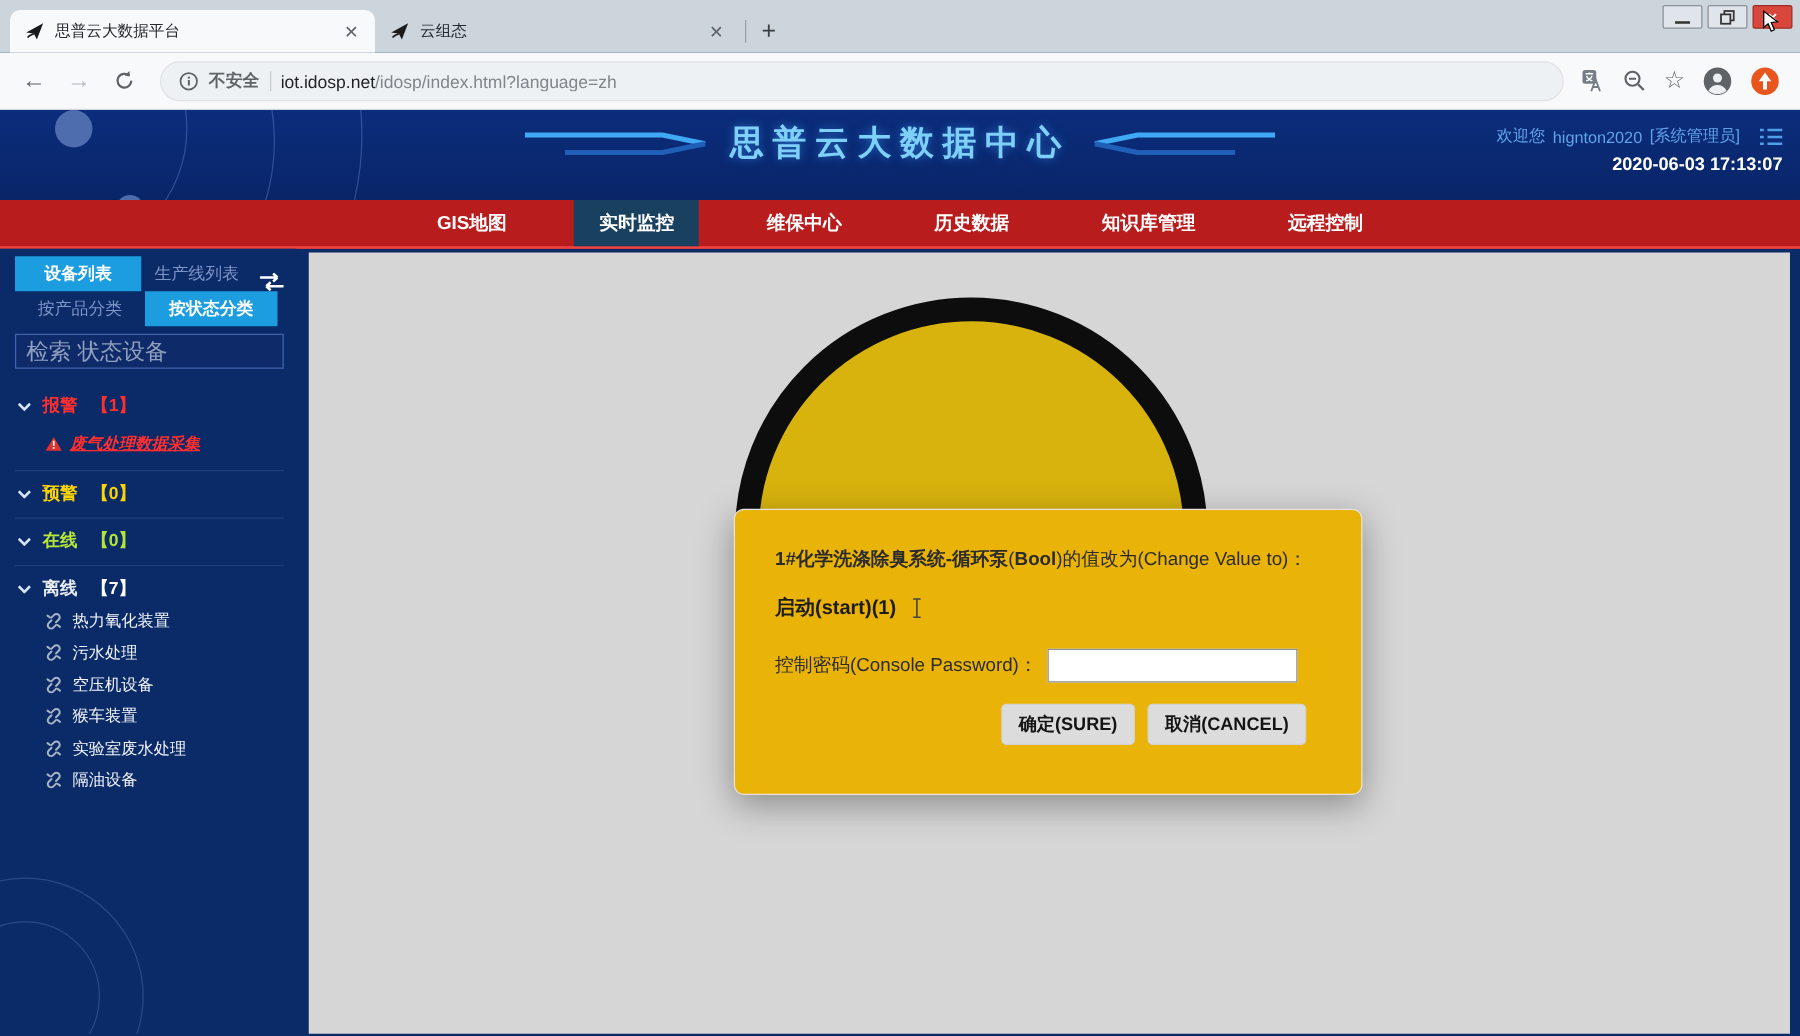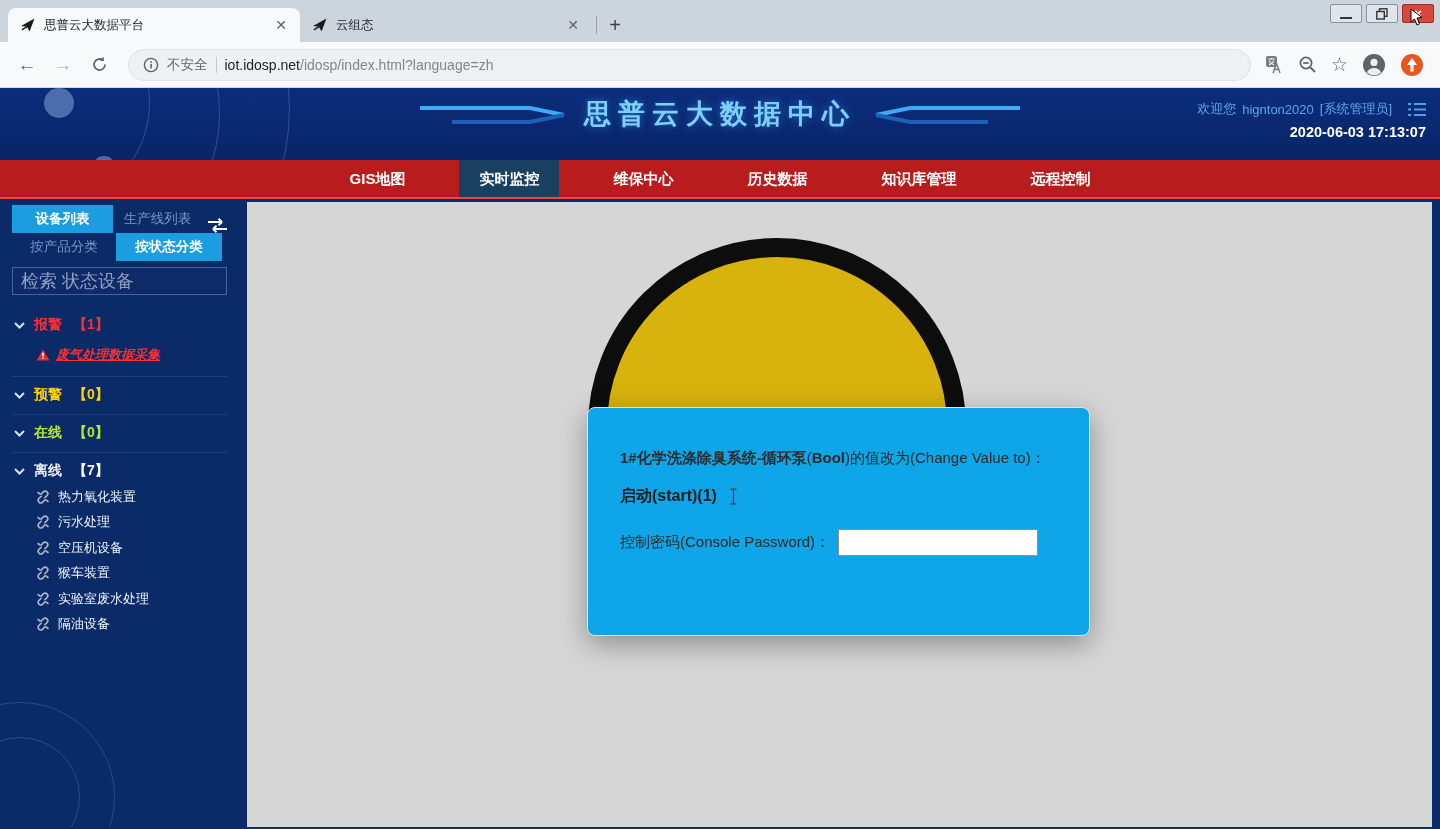--- a/index.html
+++ b/index.html
@@ -19,21 +19,21 @@
   .win-controls { position:absolute; top:4px; right:6px; display:flex; gap:4px; }
   .win-btn { width:32px; height:19px; border:1px solid #8a9099; background:#dfe5ea; display:flex; align-items:center; justify-content:center; border-radius:2px; }
   .win-btn.close { background:#d9463c; border-color:#9c2f27; color:#fff; font-size:13px; font-weight:bold; }
   .minimize-glyph { width:12px; height:0; border-bottom:2px solid #333; margin-top:8px; }
   .cursor-arrow { position:absolute; top:8px; right:16px; pointer-events:none; }
 
   .toolbar { height:46px; background:#f8f9fa; border-bottom:1px solid #d5d9dd; display:flex; align-items:center; padding:0 12px; gap:6px; }
   .nav-btn { width:30px; height:30px; display:flex; align-items:center; justify-content:center; font-size:19px; color:#5f6368; border-radius:50%; }
   .nav-btn.disabled { color:#b4b8bd; }
   .omnibox { flex:1; height:32px; background:#eef1f4; border:1px solid #dfe1e5; border-radius:16px; display:flex; align-items:center; padding:0 14px; gap:8px; margin:0 8px; }
-  .security-label { font-size:13.5px; color:#5f6368; white-space:nowrap; }
+  .security-label { font-size:13.5px; color:#5f6368; white-space:nowrap;font-weight:bold; }
   .omni-sep { width:1px; height:16px; background:#c6cacd; }
   .url { font-size:14px; white-space:nowrap; overflow:hidden; }
   .url .host { color:#202124; }
   .url .path { color:#80868b; }
   .toolbar-right { display:flex; align-items:center; gap:14px; padding-right:4px; }
 
   
   .app { height:741px; position:relative; background:#0a2a68; overflow:hidden; }
   .star-field { background-image:radial-gradient(rgba(255,255,255,.16) 1px, transparent 1.6px); background-size:83px 61px; }
 
@@ -74,21 +74,21 @@
   .tree-child-alarm { margin:12px 0 2px 22px; display:flex; align-items:center; gap:6px;
     color:#ff2f2f; font-size:13px; font-weight:bold; font-style:italic; text-decoration:underline; }
   .off-list { margin-top:4px; }
   .off-item { display:flex; align-items:center; gap:8px; margin:0 0 0 22px; height:25.5px; color:#f2f5fa; font-size:13px; }
   .side-orbit { position:absolute; border:1px solid rgba(150,180,240,.22); border-radius:50%; }
 
   
   .main { flex:1; margin:3px 8px 0 10px; background:#d6d6d6; position:relative; overflow:hidden; }
   .big-circle { position:absolute; left:341px; top:36px; width:378px; height:378px; background:#d8b30e; border:19px solid #0d0d0d; border-radius:50%; }
 
-  .modal { position:absolute; left:340px; top:205px; width:503px; height:229px; background:#0ea5e9; border:1px solid #e3e3e1; border-radius:8px; box-shadow:0 8px 28px rgba(0,0,0,.35); padding:39px 32px 0 32px; }
+  .modal { position:absolute; left:340px; top:205px; width:503px; height:229px; background:#eab308; border:1px solid #e3e3e1; border-radius:8px; box-shadow:0 8px 28px rgba(0,0,0,.35); padding:29px 32px 0 32px; }
   .modal-msg { font-size:15px; color:#2b2b2b; line-height:1.5; }
   .modal-msg b { font-weight:bold; }
   .modal-value { margin-top:16px; font-size:16px; font-weight:bold; color:#1c1c1c; display:flex; align-items:center; gap:12px; }
   .modal-pwd { margin-top:22px; display:flex; align-items:center; gap:8px; font-size:15px; color:#2b2b2b; }
   .modal-pwd input { width:200px; height:27px; border:1px solid #8f8f8f; background:#fff; outline:none; padding:0 6px; font-size:14px; font-family:inherit; }
   .modal-btns { margin-top:17px; display:flex; justify-content:flex-end; gap:10px; padding-right:12px; }
   .dlg-btn { background:#dcdcdc; border:1px solid #d2d2d2; border-radius:4px; padding:6px 13px; font-size:14.5px; font-weight:bold; color:#141414; font-family:inherit; cursor:default; }
 
   svg { display:block; }
 </style>
@@ -403,17 +403,21 @@
           <svg width="9" height="17" viewBox="0 0 9 17">
               <g stroke="#444" stroke-width="1.3" fill="none">
                 <path d="M1.5 1.2 H7.5 M4.5 1.2 V15.8 M1.5 15.8 H7.5"></path>
               </g>
             </svg>
         </div>
         <div class="modal-pwd">
           <span>控制密码(Console Password)：</span>
           <input type="text" style="">
         </div>
+        <div class="modal-btns">
+          <button class="dlg-btn">确定(SURE)</button>
+          <button class="dlg-btn">取消(CANCEL)</button>
+        </div>
       </div>
     </div>
 
   </div>
 </div>
 
 </body></html>

